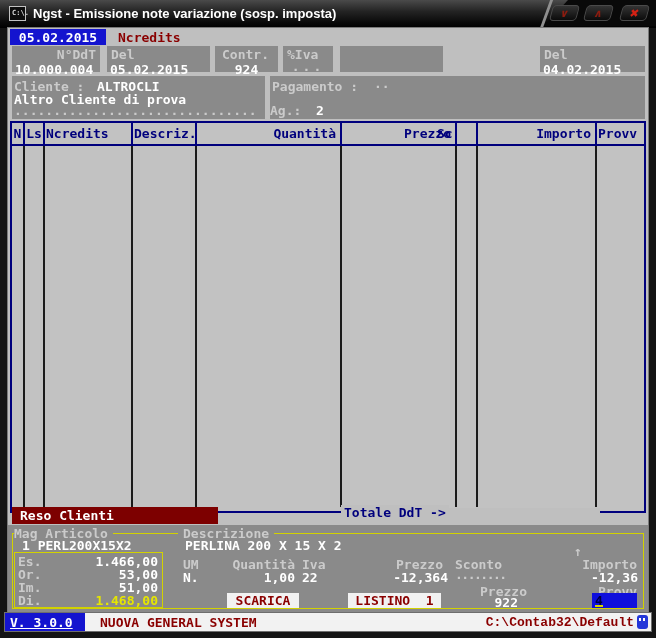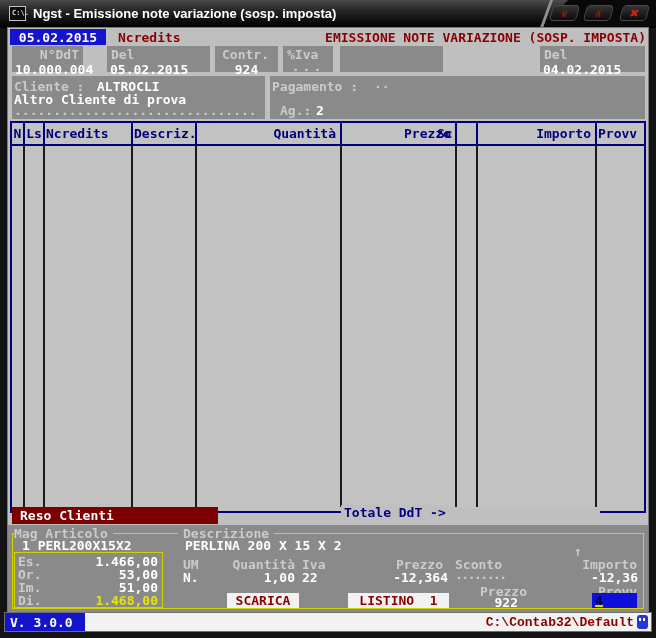--- a/index.html
+++ b/index.html
@@ -73,23 +73,22 @@
       <span class="gl-red">✖</span>
     </div>
   </div>
 
   <div class="content"></div>
 
   <div class="box" style="left:10px;top:29px;width:96px;height:16px;background:#1414cf;">
     <span class="m wh tc" style="left:0;top:2px;width:96px;">05.02.2015</span>
   </div>
   <span class="m mr" style="left:118px;top:31px;">Ncredits</span>
-  <span class="m mr tr" style="right:10px;top:31px;">EMISSIONE NOTE VARIAZIONE (SOSP. IMPOSTA)</span>
-
-  <div class="box" style="left:12px;top:46px;width:71px;height:26px;">
+
+  <div class="box" style="left:12px;top:46px;width:88px;height:26px;">
     <span class="flabel tr">N°DdT</span>
     <span class="fval">10.000.004</span>
   </div>
   <div class="box" style="left:107px;top:46px;width:103px;height:26px;">
     <span class="flabel">Del</span>
     <span class="fval">05.02.2015</span>
   </div>
   <div class="box" style="left:215px;top:46px;width:63px;height:26px;">
     <span class="flabel" style="padding-left:7px;">Contr.</span>
     <span class="fval tc">924</span>
@@ -106,21 +105,21 @@
 
   <div class="box" style="left:12px;top:76px;width:253px;height:43px;">
     <span class="m lb" style="left:2px;top:4px;">Cliente :</span>
     <span class="m wh" style="left:85px;top:4px;">ALTROCLI</span>
     <span class="m wh" style="left:2px;top:17px;">Altro Cliente di prova</span>
     <span class="m lb" style="left:2px;top:31px;">·······························</span>
   </div>
   <div class="box" style="left:270px;top:76px;width:375px;height:43px;">
     <span class="m lb" style="left:2px;top:4px;">Pagamento :</span>
     <span class="m lb" style="left:104px;top:4px;">··</span>
-    <span class="m lb" style="left:10px;top:28px;">Ag.:</span>
+    <span class="m lb" style="left:0;top:28px;">Ag.:</span>
     <span class="m wh" style="left:46px;top:28px;">2</span>
     <span class="m yl" style="left:60px;top:28px;margin-top:48px;">Pinco Pallino</span>
   </div>
 
   <div class="grid"></div>
 
   <span class="m nv tc" style="left:12px;top:127px;width:11px;">N</span>
   <span class="m nv tc" style="left:25px;top:127px;width:18px;">Ls</span>
   <span class="m nv" style="left:46px;top:127px;">Ncredits</span>
   <span class="m nv" style="left:134px;top:127px;">Descriz.</span>
@@ -192,35 +191,36 @@
   <span class="m lb tr" style="left:343px;top:558px;width:100px;">Prezzo</span>
   <span class="m lb" style="left:455px;top:558px;">Sconto</span>
   <span class="m lb tr" style="left:537px;top:558px;width:100px;">Importo</span>
   <span class="m wh tr" style="left:348px;top:571px;width:100px;">-12,364</span>
   <span class="m lb" style="left:455px;top:571px;letter-spacing:-1.5px;">········</span>
   <span class="m wh tr" style="left:538px;top:571px;width:100px;">-12,36</span>
 
   <div class="wbtnbox" style="left:227px;top:593px;width:72px;height:15px;">
     <span class="m mr" style="position:static;">SCARICA</span>
   </div>
-  <div class="wbtnbox" style="left:348px;top:593px;width:101px;height:15px;">
+  <div class="wbtnbox" style="left:348px;top:593px;width:93px;height:15px;">
     <span class="m mr" style="position:static;">LISTINO  1</span>
   </div>
   <span class="m lb" style="left:480px;top:585px;">Prezzo</span>
   <span class="m wh tr" style="left:460px;top:596px;width:58px;">922</span>
   <span class="m lb" style="left:598px;top:585px;">Provv</span>
   <div style="position:absolute;left:592px;top:593px;width:45px;height:15px;background:#0f0fdc;">
     <span class="m" style="left:3px;top:1px;color:#000040;">4</span>
     <div style="position:absolute;left:3px;bottom:1px;width:8px;height:2px;background:#d6d600;"></div>
   </div>
 
   <div class="statusbar">
     <div style="position:absolute;left:0;top:0;width:80px;height:18px;background:#1414cf;">
-      <span class="m wh" style="left:5px;top:3px;">V. 3.0.0</span>
-    </div>
+      <span class="m wh" style="left:5px;top:3px;text-decoration:underline;">V. 3.0.0</span>
+    </div>
+    <span class="m mr" style="left:95px;top:3px;">NUOVA GENERAL SYSTEM</span>
     <span class="m mr tr" style="right:17px;top:3px;font-family:Liberation Mono, monospace;">C:\Contab32\Default</span>
     <div class="blob">
       <i style="left:2px;"></i>
         <i style="left:6px;"></i>
     </div>
   </div>
 
 </div>
 
 </body></html>

